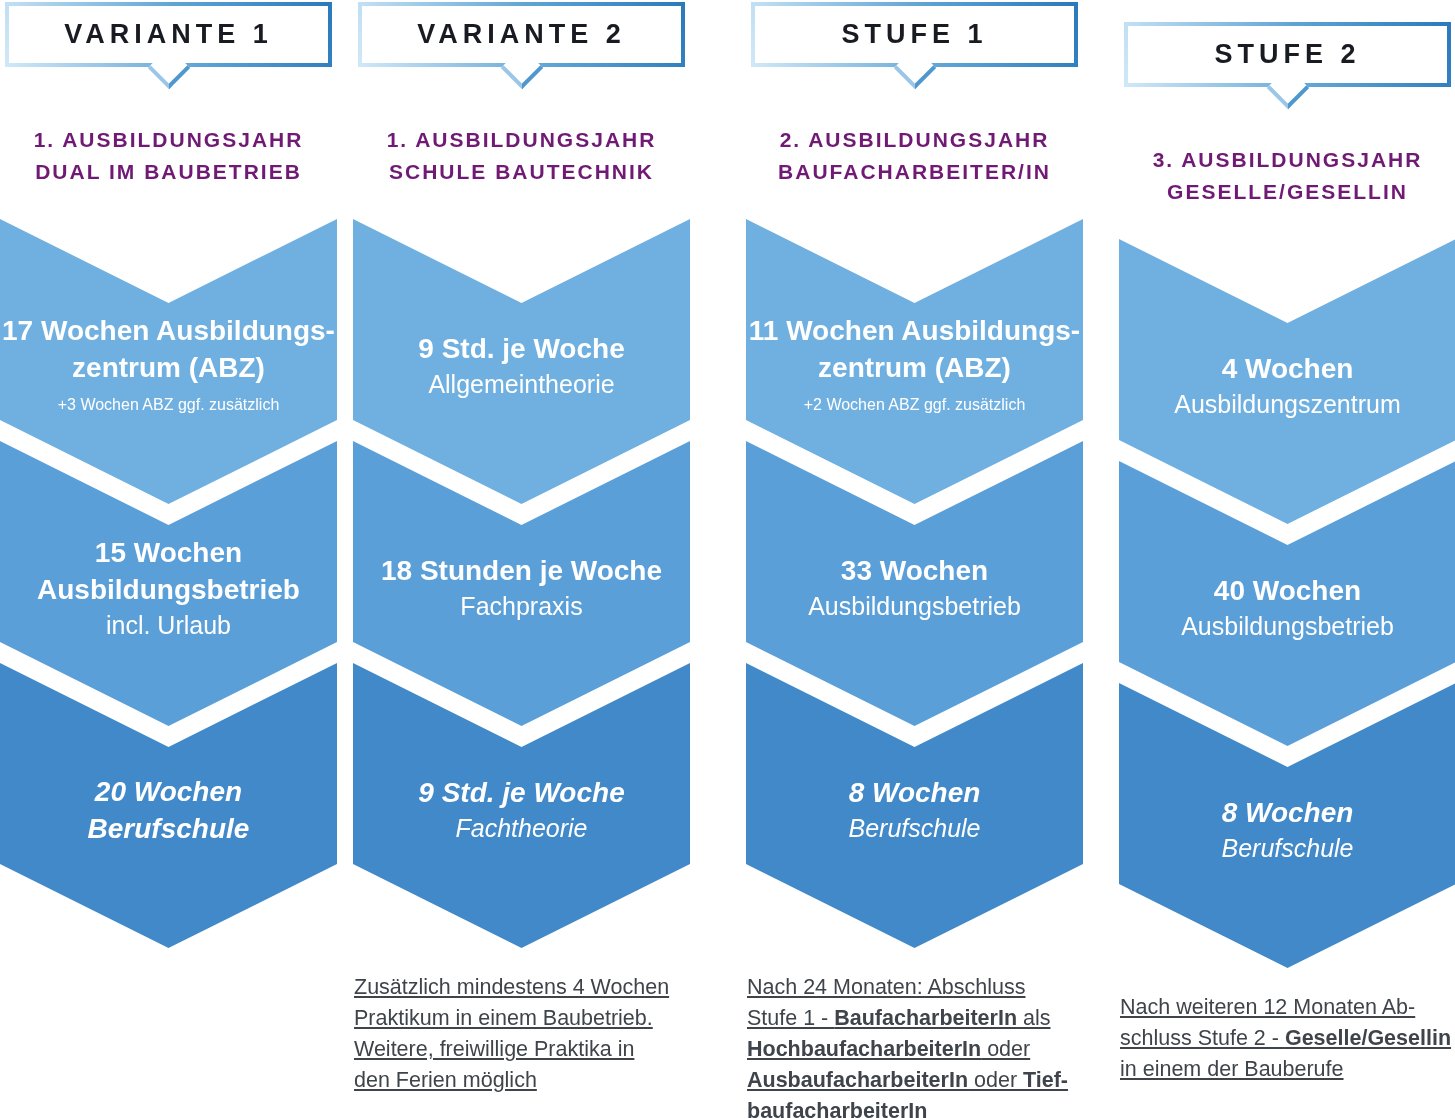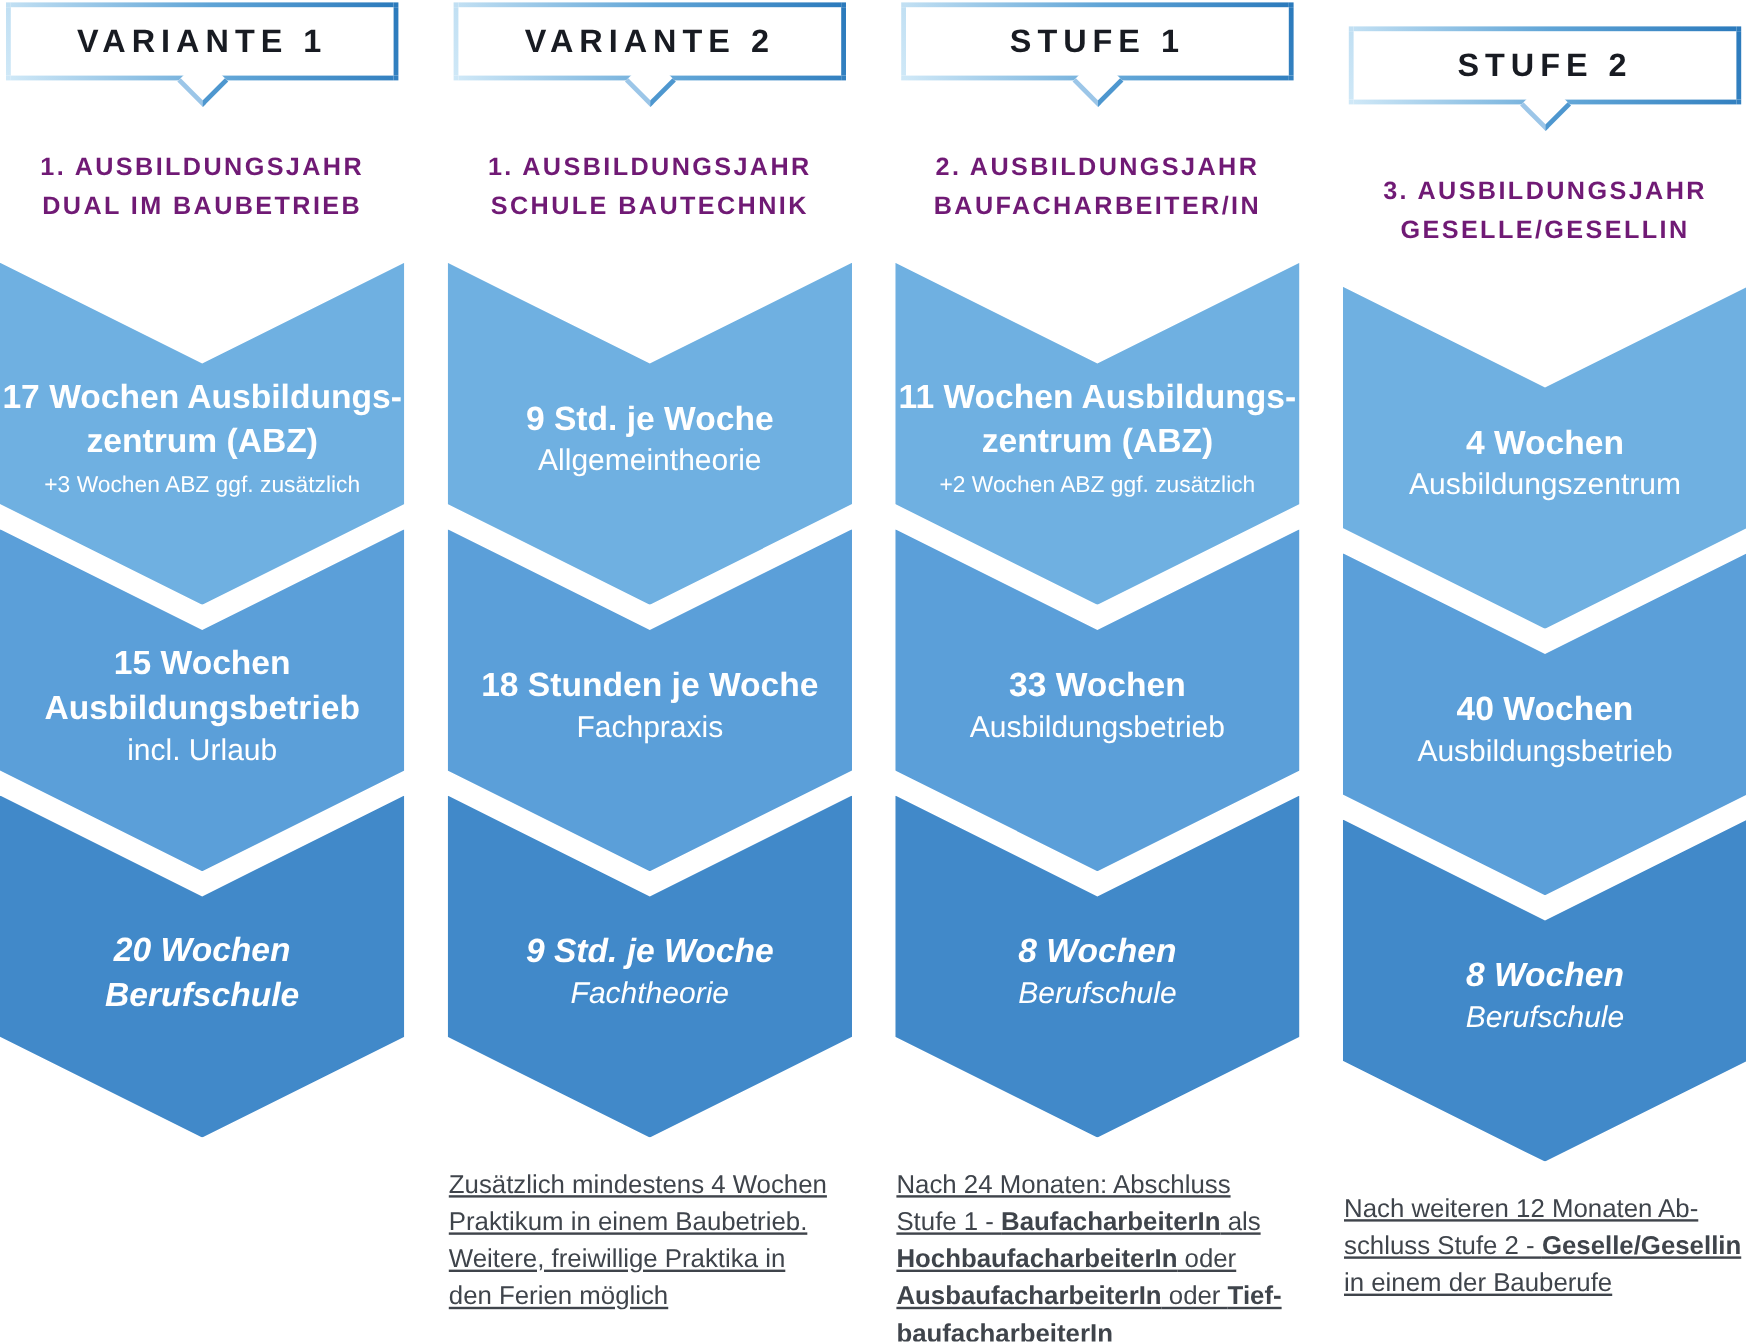--- a/index.html
+++ b/index.html
@@ -3,21 +3,21 @@
 <meta charset="utf-8">
 <style>
   html,body{margin:0;padding:0;background:#ffffff;}
   body{
     width:1455px;height:1118px;overflow:hidden;
     font-family:"Liberation Sans","DejaVu Sans",sans-serif;
   }
   .diagram{position:relative;width:1455px;height:1118px;border-radius:17px;}
   .col{position:absolute;top:2px;width:337px;}
   .col-1{left:0;}
-  .col-2{left:373px;}
+  .col-2{left:353px;}
   .col-3{left:746px;}
   .col-4{left:1119px;margin-top:20px;}
 
   
   .badge{
     position:relative;margin:0 5px;height:65px;box-sizing:border-box;
     border:4px solid;border-image:linear-gradient(70deg,#CFE8F7,#5FA4D6 55%,#2B7ABC) 1;
     background:#ffffff;display:flex;align-items:center;justify-content:center;
   }
   .badge-label{
@@ -42,21 +42,21 @@
     clip-path:polygon(0 0,50% 29.47%,100% 0,100% 70.53%,50% 100%,0 70.53%);
     display:flex;flex-direction:column;align-items:center;justify-content:center;
     text-align:center;color:#ffffff;
   }
   .chev + .chev{margin-top:-63px;}
   .chev.light{background:#6FB0E1;}
   .chev.medium{background:#5B9FD9;}
   .chev.dark{background:#4189C9;font-style:italic;}
   .line-bold{font-size:28px;font-weight:bold;line-height:37px;}
   .line-sub{font-size:25px;font-weight:normal;line-height:34px;}
-  .line-small{font-size:19px;font-weight:normal;line-height:28px;margin-top:5px;}
+  .line-small{font-size:16px;font-weight:normal;line-height:28px;margin-top:5px;}
 
   
   .footer{
     position:absolute;top:970px;left:1px;width:348px;margin:0;
     font-size:21.5px;line-height:31px;color:#3F444B;white-space:pre-line;text-decoration:underline;
   }
   .footer .b{font-weight:bold;}
 </style>
 </head>
 <body>

